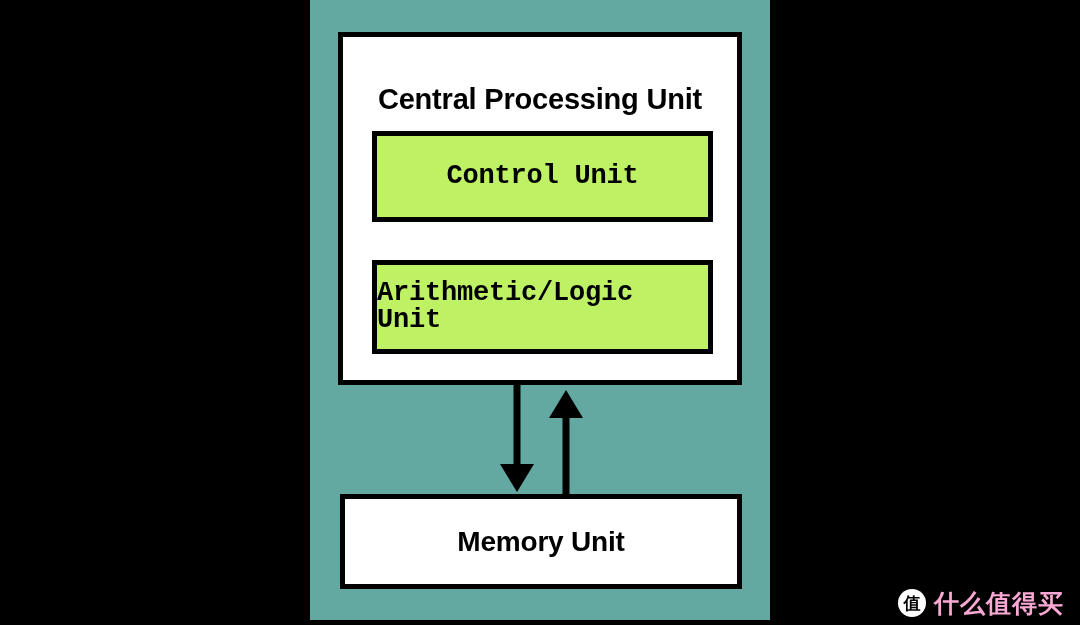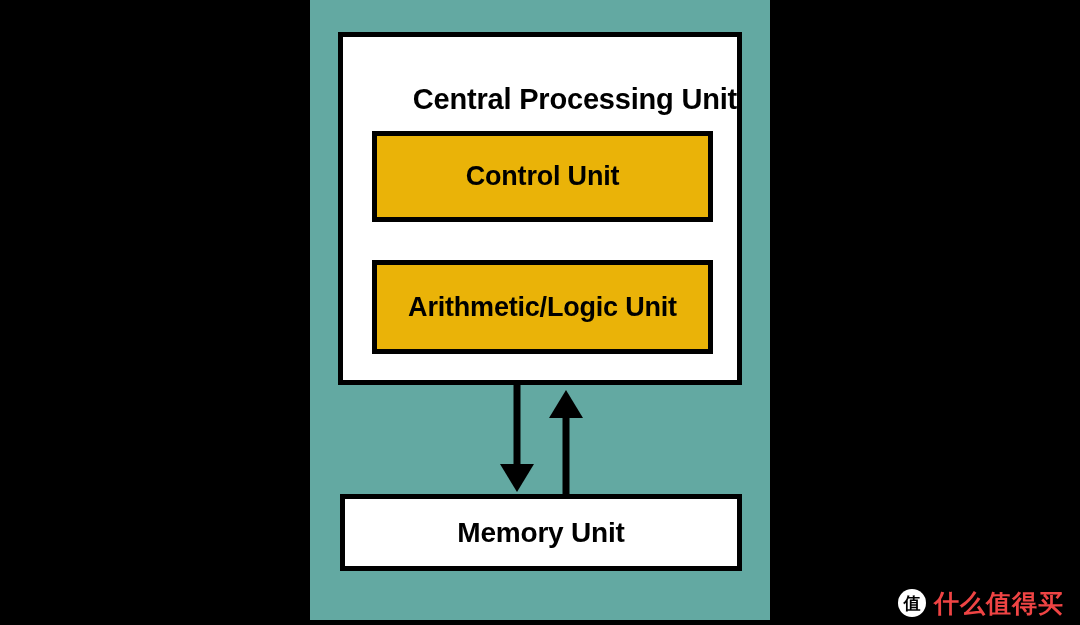--- a/index.html
+++ b/index.html
@@ -33,36 +33,36 @@
   
   .box {
     position: absolute;
     box-sizing: border-box;
     border: 5px solid #000000;
     display: flex;
     align-items: center;
     justify-content: center;
   }
   .box-white { background: #ffffff; }
-  .box-pink  { background: #eab308; }
+  .box-pink  { background: #bef264; font-family: Liberation Mono, monospace; }
 
   
   .cpu-box {
     left: 338px;
     top: 32px;
     width: 404px;
     height: 353px;
     display: block;
   }
   .cpu-title {
     position: absolute;
     left: 0;
     top: 46px;
     width: 100%;
-    text-align: right;
+    text-align: center;
     font-size: 29px;
     font-weight: bold;
     color: #000000;
     letter-spacing: -0.2px;
   }
 
   
   .cu-box {
     left: 372px;
     top: 131px;
@@ -74,21 +74,21 @@
     left: 372px;
     top: 260px;
     width: 341px;
     height: 94px;
   }
   
   .mem-box {
     left: 340px;
     top: 494px;
     width: 402px;
-    height: 77px;
+    height: 95px;
   }
 
   .box-label {
     font-size: 27px;
     font-weight: bold;
     color: #000000;
     letter-spacing: -0.2px;
     line-height: 1;
   }
   .mem-box .box-label { font-size: 28px; }
@@ -119,21 +119,21 @@
     background: #ffffff;
     color: #000000;
     font-size: 17px;
     font-weight: bold;
     display: flex;
     align-items: center;
     justify-content: center;
     line-height: 1;
   }
   .wm-text {
-    color: #ef4444;
+    color: #f9a8d4;
     font-size: 25px;
     font-weight: bold;
     letter-spacing: 1px;
     line-height: 1;
   }
 </style>
 </head>
 <body>
 
 <div id="canvas">

